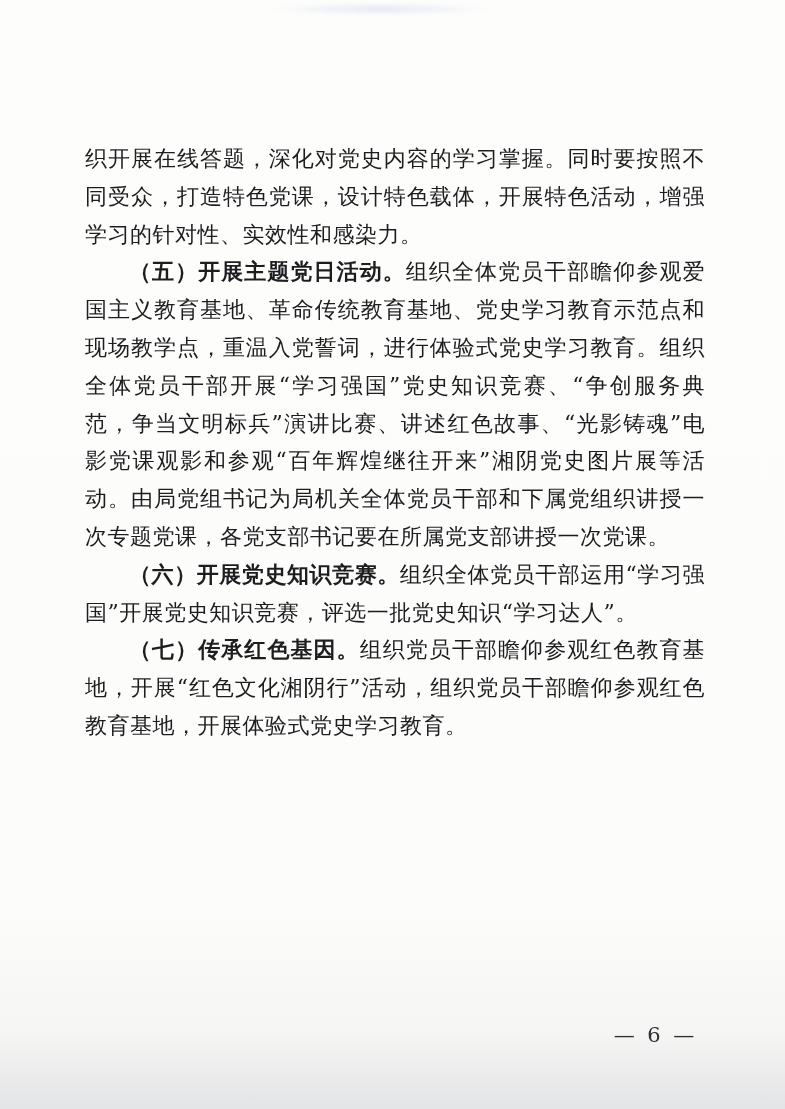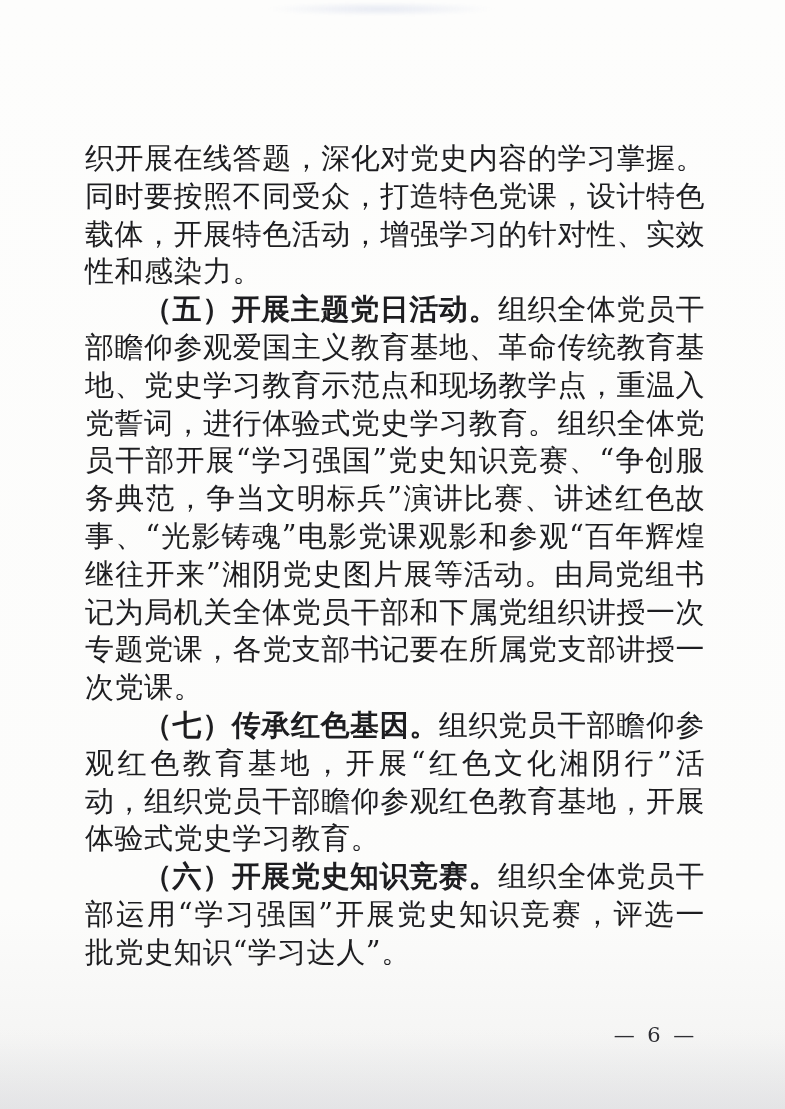--- a/index.html
+++ b/index.html
@@ -37,21 +37,21 @@
     height: 80px;
     background: linear-gradient(180deg, rgba(200,202,206,0) 0%, rgba(200,202,206,0.25) 100%);
     pointer-events: none;
   }
   .doc-body {
     position: absolute;
     left: 85px;
     top: 140px;
     width: 620px;
     color: #1d1d20;
-    font-size: 29px;
+    font-size: 22px;
     line-height: 37.8px;
     text-align: justify;
     text-justify: inter-ideograph;
     letter-spacing: 0.5px;
   }
   .doc-body p {
     margin: 0;
     padding: 0;
   }
   .doc-body p.indent {
@@ -75,20 +75,20 @@
 </style>
 </head>
 <body>
 
 <div class="page">
   <div class="scan-artifact-top"></div>
 
   <div class="doc-body">
       <p>织开展在线答题，深化对党史内容的学习掌握。同时要按照不同受众，打造特色党课，设计特色载体，开展特色活动，增强学习的针对性、实效性和感染力。</p>
       <p class="indent"><b class="lead">（五）开展主题党日活动。</b>组织全体党员干部瞻仰参观爱国主义教育基地、革命传统教育基地、党史学习教育示范点和现场教学点，重温入党誓词，进行体验式党史学习教育。组织全体党员干部开展“学习强国”党史知识竞赛、“争创服务典范，争当文明标兵”演讲比赛、讲述红色故事、“光影铸魂”电影党课观影和参观“百年辉煌继往开来”湘阴党史图片展等活动。由局党组书记为局机关全体党员干部和下属党组织讲授一次专题党课，各党支部书记要在所属党支部讲授一次党课。</p>
+      <p class="indent"><b class="lead">（六）开展党史知识竞赛。</b>组织全体党员干部运用“学习强国”开展党史知识竞赛，评选一批党史知识“学习达人”。</p>
       <p class="indent"><b class="lead">（七）传承红色基因。</b>组织党员干部瞻仰参观红色教育基地，开展“红色文化湘阴行”活动，组织党员干部瞻仰参观红色教育基地，开展体验式党史学习教育。</p>
-      <p class="indent"><b class="lead">（六）开展党史知识竞赛。</b>组织全体党员干部运用“学习强国”开展党史知识竞赛，评选一批党史知识“学习达人”。</p>
     </div>
 
   <div class="page-number">— 6 —</div>
 
   <div class="shade-bottom"></div>
 </div>
 
 </body></html>

